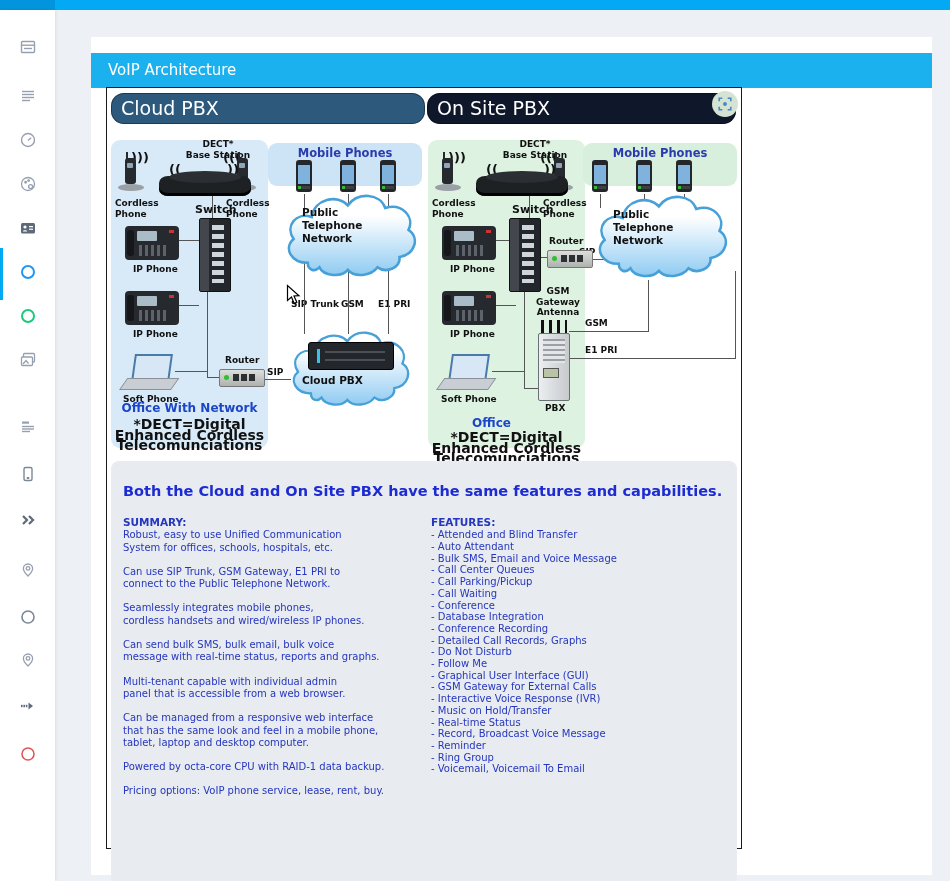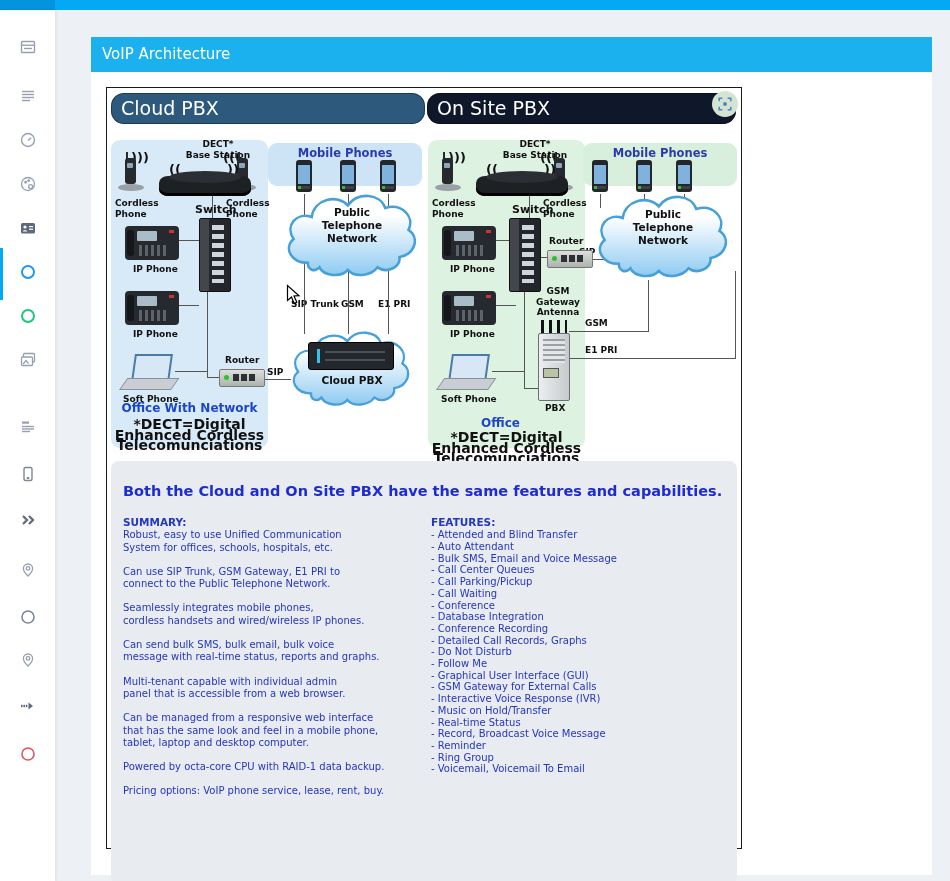--- a/index.html
+++ b/index.html
@@ -8,37 +8,37 @@
   
   .topbar{position:absolute;left:0;top:0;width:950px;height:10px;background:#03A9F4;}
   .topbar-left{position:absolute;left:0;top:0;width:55px;height:10px;background:#0295DD;}
   
   .sidebar{position:absolute;left:0;top:10px;width:55px;height:871px;background:#fff;
            box-shadow:1px 0 3px rgba(0,0,0,.08);z-index:5;}
   .slot{position:absolute;left:0;width:55px;height:36px;display:flex;align-items:center;justify-content:center;cursor:pointer;}
   .active-bar{position:absolute;left:0;top:238px;width:3px;height:52px;background:#04A9F4;}
   
   .card{position:absolute;left:91px;top:37px;width:841px;height:838px;background:#fff;}
-  .card-header{position:absolute;left:0;top:0;width:841px;height:35px;background:#1BB1EE;
-               color:#fff;font-size:15px;line-height:35px;padding-left:11px;box-sizing:border-box;}
+  .card-header{position:absolute;left:0;top:16px;width:841px;height:35px;background:#1BB1EE;
+               color:#fff;font-size:15px;line-height:35px;padding-left:17px;box-sizing:border-box;}
   
   .dbox{position:absolute;left:15px;top:50px;width:634px;height:760px;border:1px solid #1a1a1a;background:#fff;}
   .pill{position:absolute;height:31px;border-radius:13px;color:#fff;font-size:19px;line-height:31px;
         padding-left:10px;box-sizing:border-box;box-shadow:inset 0 0 0 1px rgba(0,0,0,.35);}
   .panel{position:absolute;border-radius:9px;}
   .office-blue{background:#D8EAF8;}
   .office-green{background:#DEF2E2;}
   .mbar-blue{background:#CDE3F6;}
   .mbar-green{background:#D9EFDD;}
   .lbl{position:absolute;font-weight:bold;color:#111;font-size:9px;line-height:10.5px;white-space:pre-line;}
   .lbl.c{text-align:center;}
   .office-title{position:absolute;color:#1C46C8;font-weight:bold;font-size:12px;text-align:center;}
   .mobile-title{position:absolute;color:#2A3BAD;font-weight:bold;font-size:11.5px;text-align:center;}
   .foot{position:absolute;font-size:14px;font-weight:bold;color:#111;text-align:center;white-space:pre-line;line-height:10.5px;}
-  .cloud-text{position:absolute;font-weight:bold;color:#111;font-size:10.5px;text-align:center;white-space:pre-line;line-height:13px;z-index:3;}
+  .cloud-text{position:absolute;font-weight:bold;color:#111;font-size:10.5px;white-space:pre-line;line-height:13px;z-index:3;}
   .line{position:absolute;background:#555;z-index:1;}
   .cloud{position:absolute;z-index:2;}
   
   .cph{position:absolute;width:11px;height:26px;background:#26292d;border-radius:3px;z-index:2;}
   .cph::before{content:"";position:absolute;left:1px;top:-6px;width:2px;height:7px;background:#26292d;}
   .cph::after{content:"";position:absolute;left:2px;top:5px;width:6px;height:5px;background:#8fa6b8;border-radius:1px;}
   .cbase{position:absolute;width:26px;height:7px;background:#9aa0a6;border-radius:50%;z-index:1;}
   .arcs{position:absolute;font-weight:bold;color:#111;font-size:13px;z-index:2;}
   .bstation{position:absolute;width:92px;height:20px;background:#1e2124;border-radius:9px/7px;z-index:2;
             box-shadow:inset 0 -3px 0 #000;}
@@ -371,21 +371,21 @@
     <div class="lbl" style="left:334px;top:306px">Soft Phone</div>
     <div class="lbl" style="left:442px;top:148px">Router</div>
     <div class="router" style="left:440px;top:162px"></div>
     <div class="lbl" style="left:472px;top:159px">SIP</div>
     <div class="lbl c" style="left:421px;top:198px;width:60px">GSM
 Gateway
 Antenna</div>
     <div class="ants" style="left:434px;top:232px"></div>
     <div class="tower" style="left:431px;top:245px"></div>
     <div class="lbl" style="left:438px;top:315px">PBX</div>
-    <div class="office-title" style="left:315px;top:328px;width:157px">Office</div>
+    <div class="office-title" style="left:306px;top:328px;width:157px">Office</div>
     <div class="foot" style="left:321px;top:344px;width:157px">*DECT=Digital Enhanced Cordless
 Telecomunciations</div>
 
     <div class="mobile-title" style="left:476px;top:58px;width:154px">Mobile Phones</div>
     <div class="sphone" style="left:485px;top:72px"></div>
     <div class="sphone" style="left:529px;top:72px"></div>
     <div class="sphone" style="left:569px;top:72px"></div>
 
     <svg class="cloud" style="left:486px;top:100px" width="142" height="100" viewBox="0 0 220 150">
       <defs>

